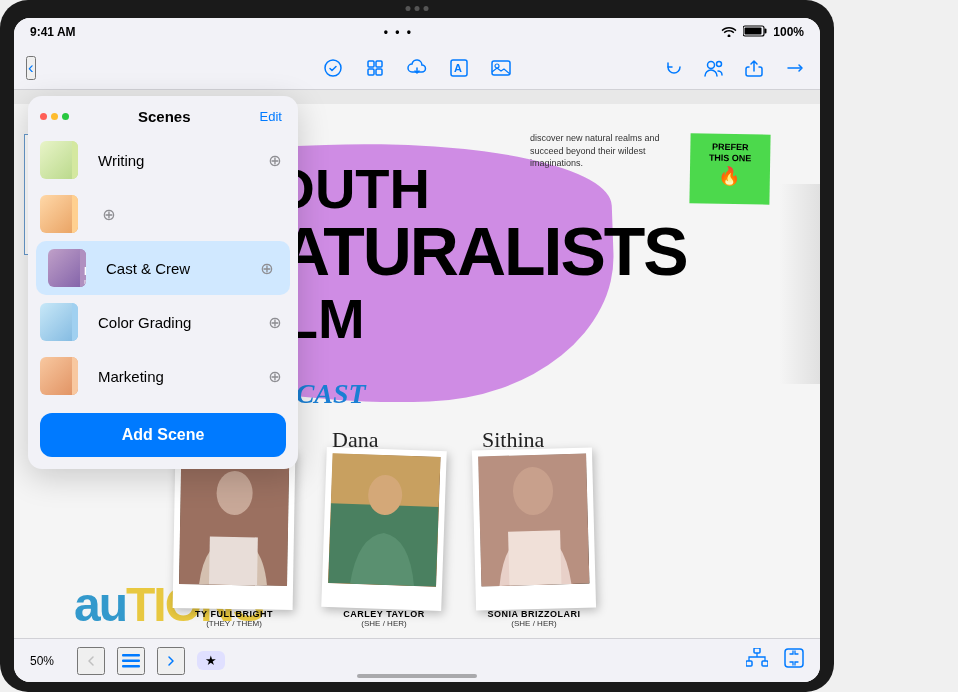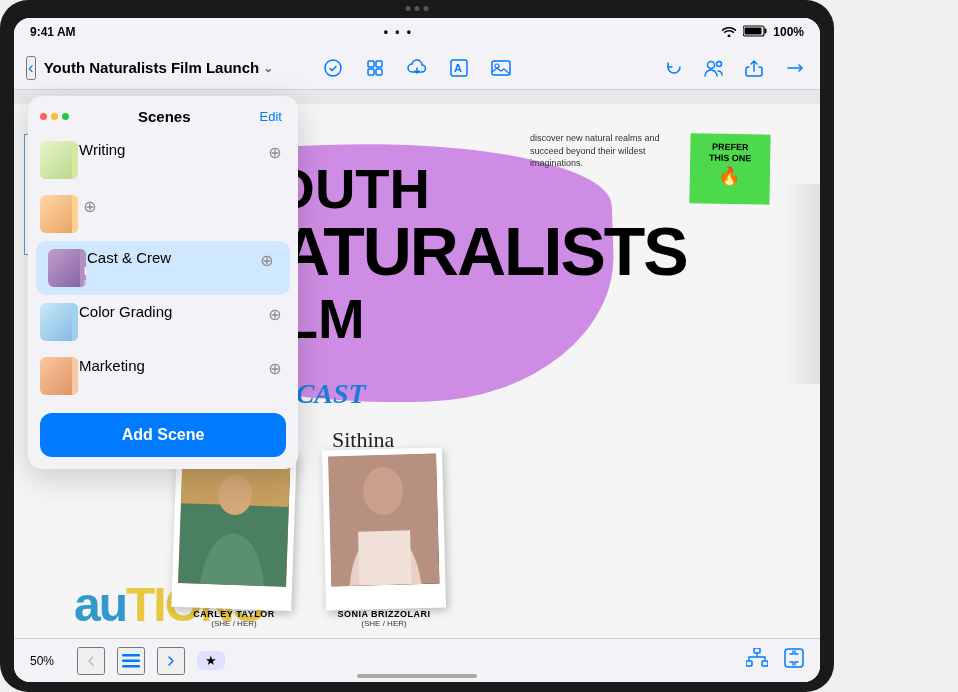--- a/index.html
+++ b/index.html
@@ -310,23 +310,24 @@
     }
 
     .scene-list {
       list-style: none;
       margin: 0;
       padding: 0;
     }
 
     .scene-item {
       display: flex;
+      align-items: center;
       padding: 8px 12px;
       cursor: pointer;
-      gap: 1px;
+      gap: 20px;
       min-height: 52px;
     }
 
     .scene-item.active {
       background: #d0e8ff;
       border-radius: 10px;
       margin: 0 8px;
     }
 
     .scene-thumb {
@@ -548,24 +549,20 @@
           </svg>
         </span>
         <span>100%</span>
       </div>
     </div>
 
     <div class="toolbar">
       <button class="toolbar-back">
         <span>‹</span>
       </button>
-      <div class="toolbar-title">
-        <span>Youth Naturalists Film Launch</span>
-        <span class="chevron">⌄</span>
-      </div>
 
       <div class="toolbar-center">
         <span class="toolbar-icon">
           <svg width="20" height="20" viewBox="0 0 20 20" fill="none">
             <circle cx="10" cy="10" r="8" stroke="#007aff" stroke-width="1.5"></circle>
             <path d="M7 10.5l2 2 4-4" stroke="#007aff" stroke-width="1.5" stroke-linecap="round"></path>
           </svg>
         </span>
         <span class="toolbar-icon">
           <svg width="20" height="20" viewBox="0 0 20 20" fill="none">
@@ -658,20 +655,35 @@
           <div style="font-size:9px; font-weight:800; line-height:1.2;">PREFER<br>THIS ONE</div>
           <div style="font-size:18px; margin-top:2px;">🔥</div>
         </div>
 
         <div class="main-cast-section">
           <div class="main-cast-label">
             <span style="font-family: Georgia, serif; font-style: italic; color: #1a7fd4; font-size: 28px;">MAIN CAST</span>
           </div>
           <div class="cast-photos">
 
+            <div class="cast-card">
+              <div style="font-family:'Brush Script MT',cursive; font-size:22px; color:#222; margin-bottom:-4px; align-self:flex-start; margin-left:8px;">Jayden</div>
+              <div class="polaroid">
+                <div class="polaroid-img cast1">
+                  <svg width="108" height="130" viewBox="0 0 108 130" fill="none">
+                    <rect width="108" height="130" fill="#9B7060"></rect>
+                    <ellipse cx="54" cy="38" rx="18" ry="22" fill="#c8a898"></ellipse>
+                    <path d="M20 130 Q25 85 54 82 Q83 85 88 130Z" fill="#d4c0b0"></path>
+                    <rect x="30" y="82" width="48" height="48" fill="#e8ddd8"></rect>
+                  </svg>
+                </div>
+              </div>
+              <div class="cast-name-text">TY FULLBRIGHT</div>
+              <div class="cast-pronoun">(THEY / THEM)</div>
+            </div>
 
             <div class="cast-card">
               <div style="font-family:'Brush Script MT',cursive; font-size:22px; color:#222; margin-bottom:-4px; align-self:flex-start; margin-left:8px;">Dana</div>
               <div class="polaroid" style="transform:rotate(2deg);">
                 <div class="polaroid-img cast2">
                   <svg width="108" height="130" viewBox="0 0 108 130" fill="none">
                     <rect width="108" height="130" fill="#c8a060"></rect>
                     <rect x="0" y="50" width="108" height="80" fill="#4a8060"></rect>
                     <ellipse cx="54" cy="40" rx="17" ry="20" fill="#d4a878"></ellipse>
                     <path d="M22 130 Q28 82 54 78 Q80 82 86 130Z" fill="#5a9070"></path>

